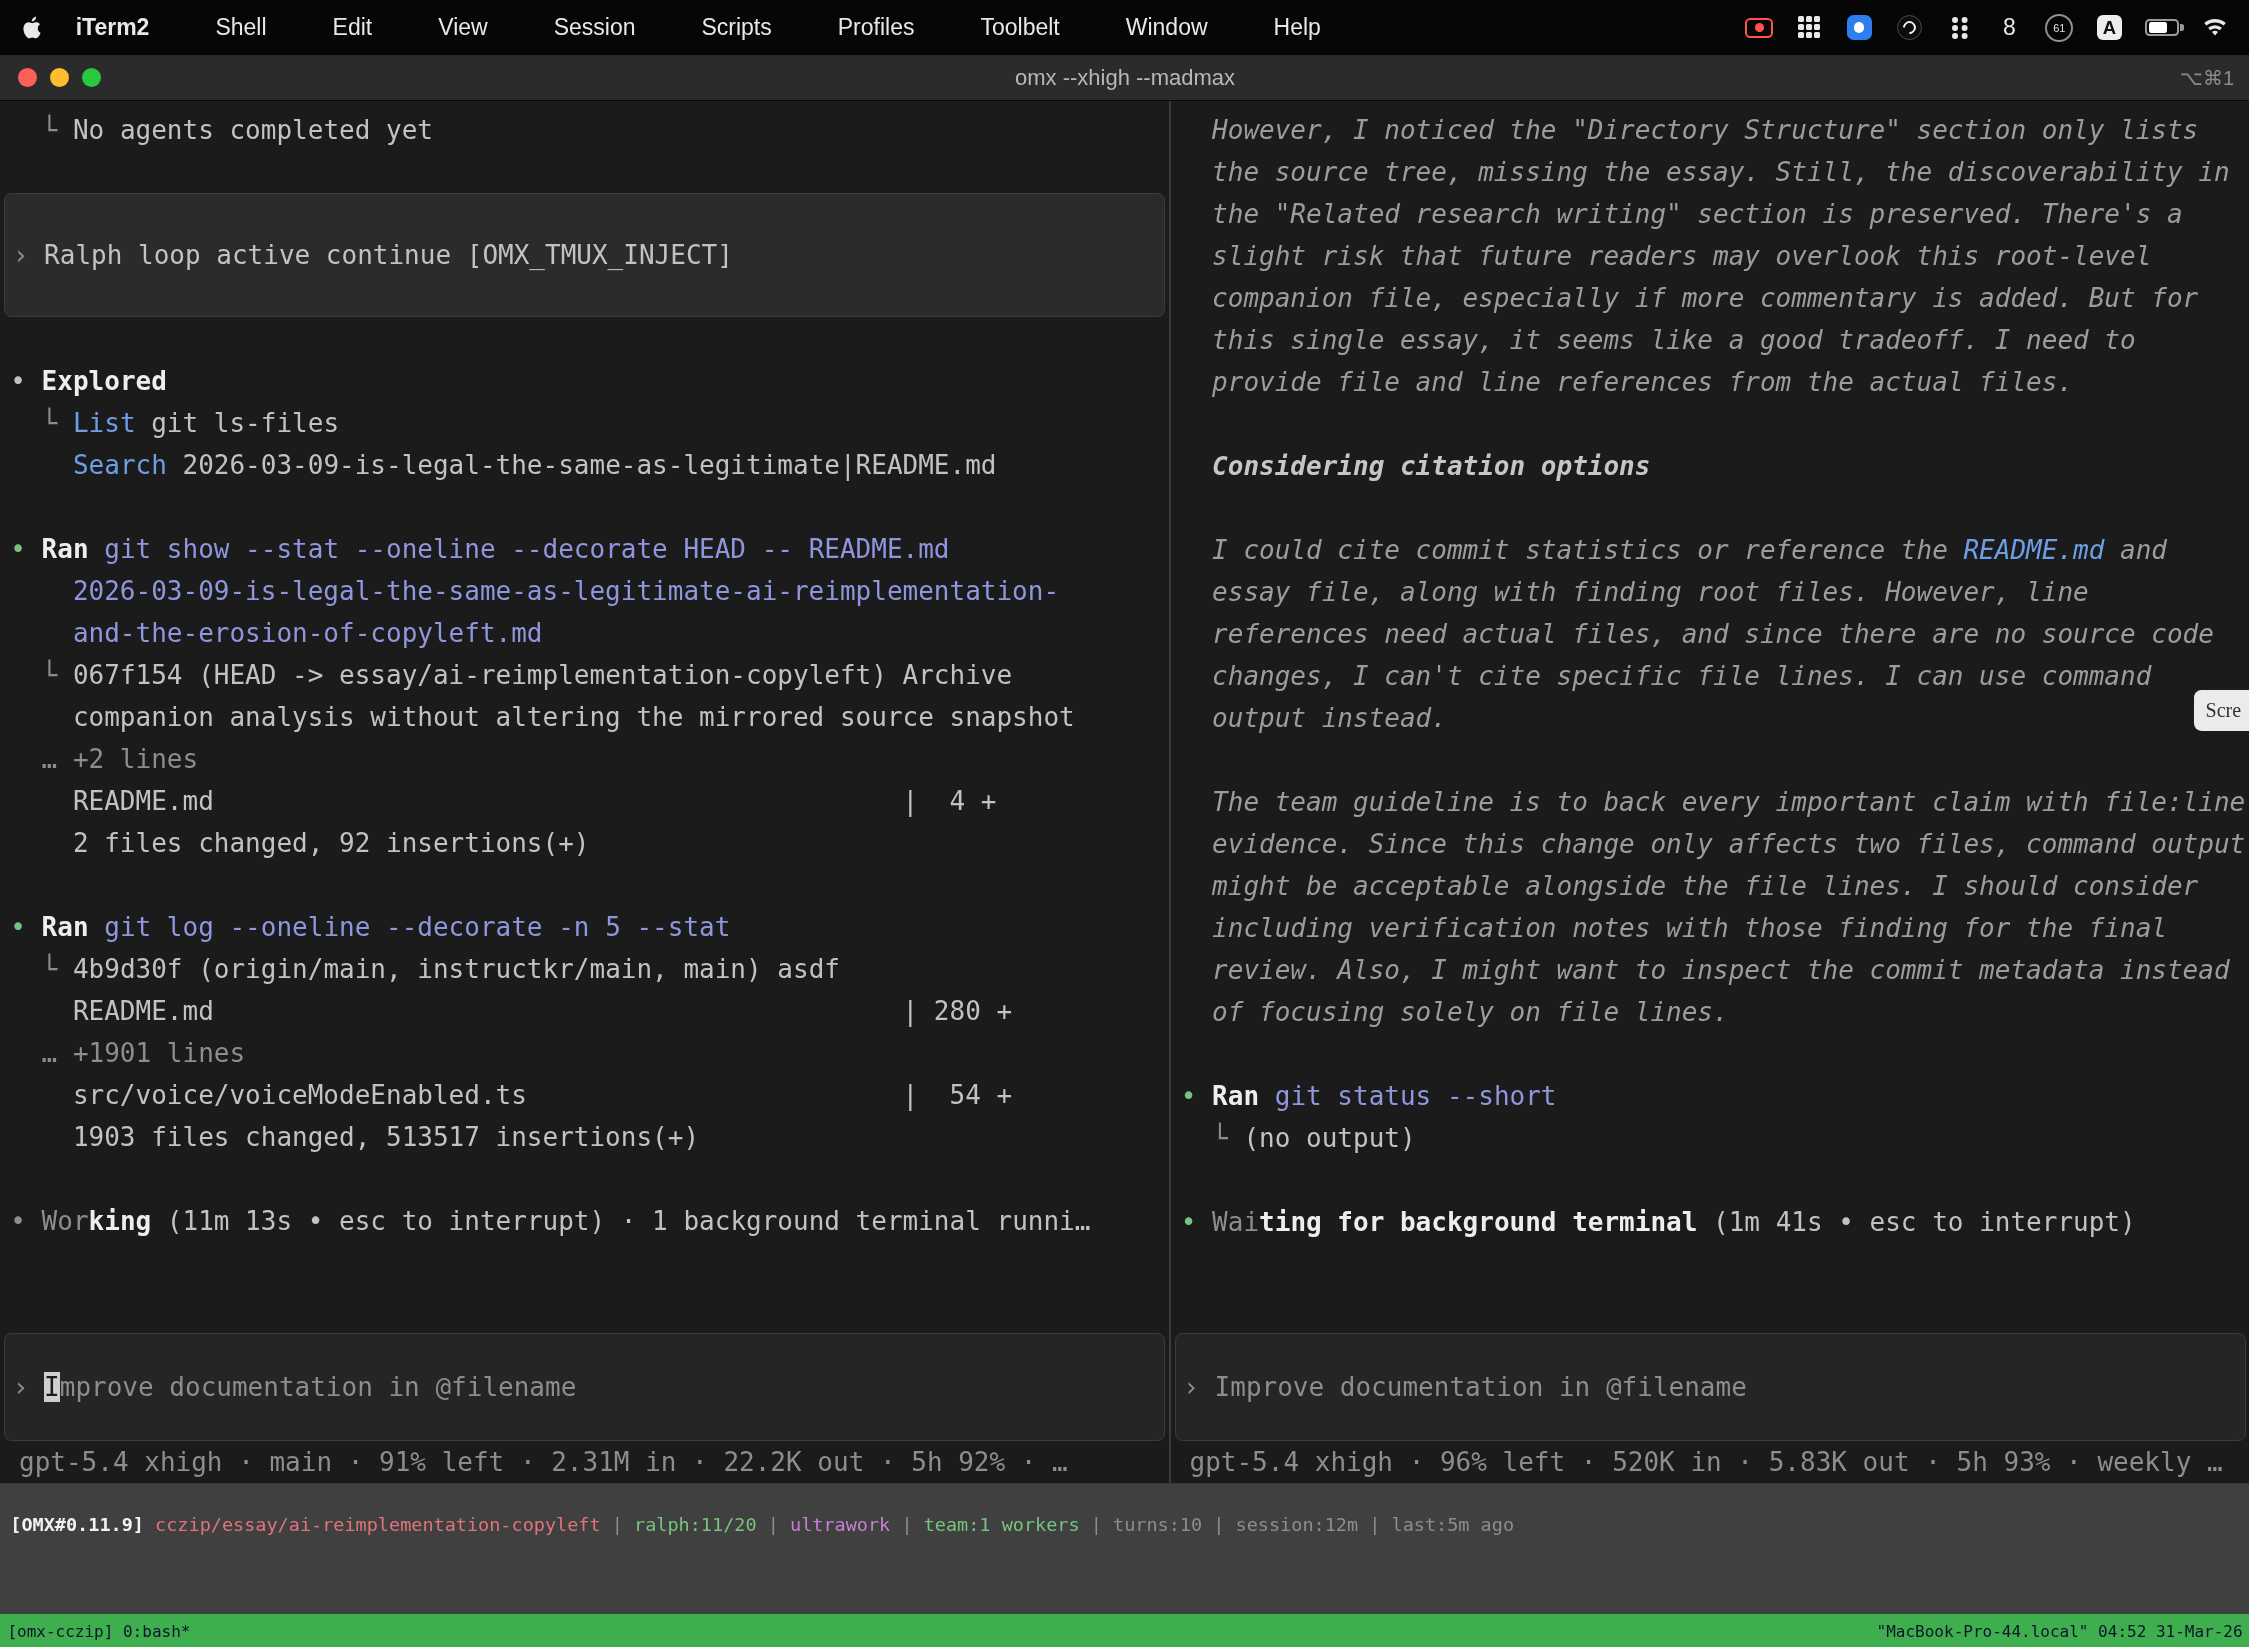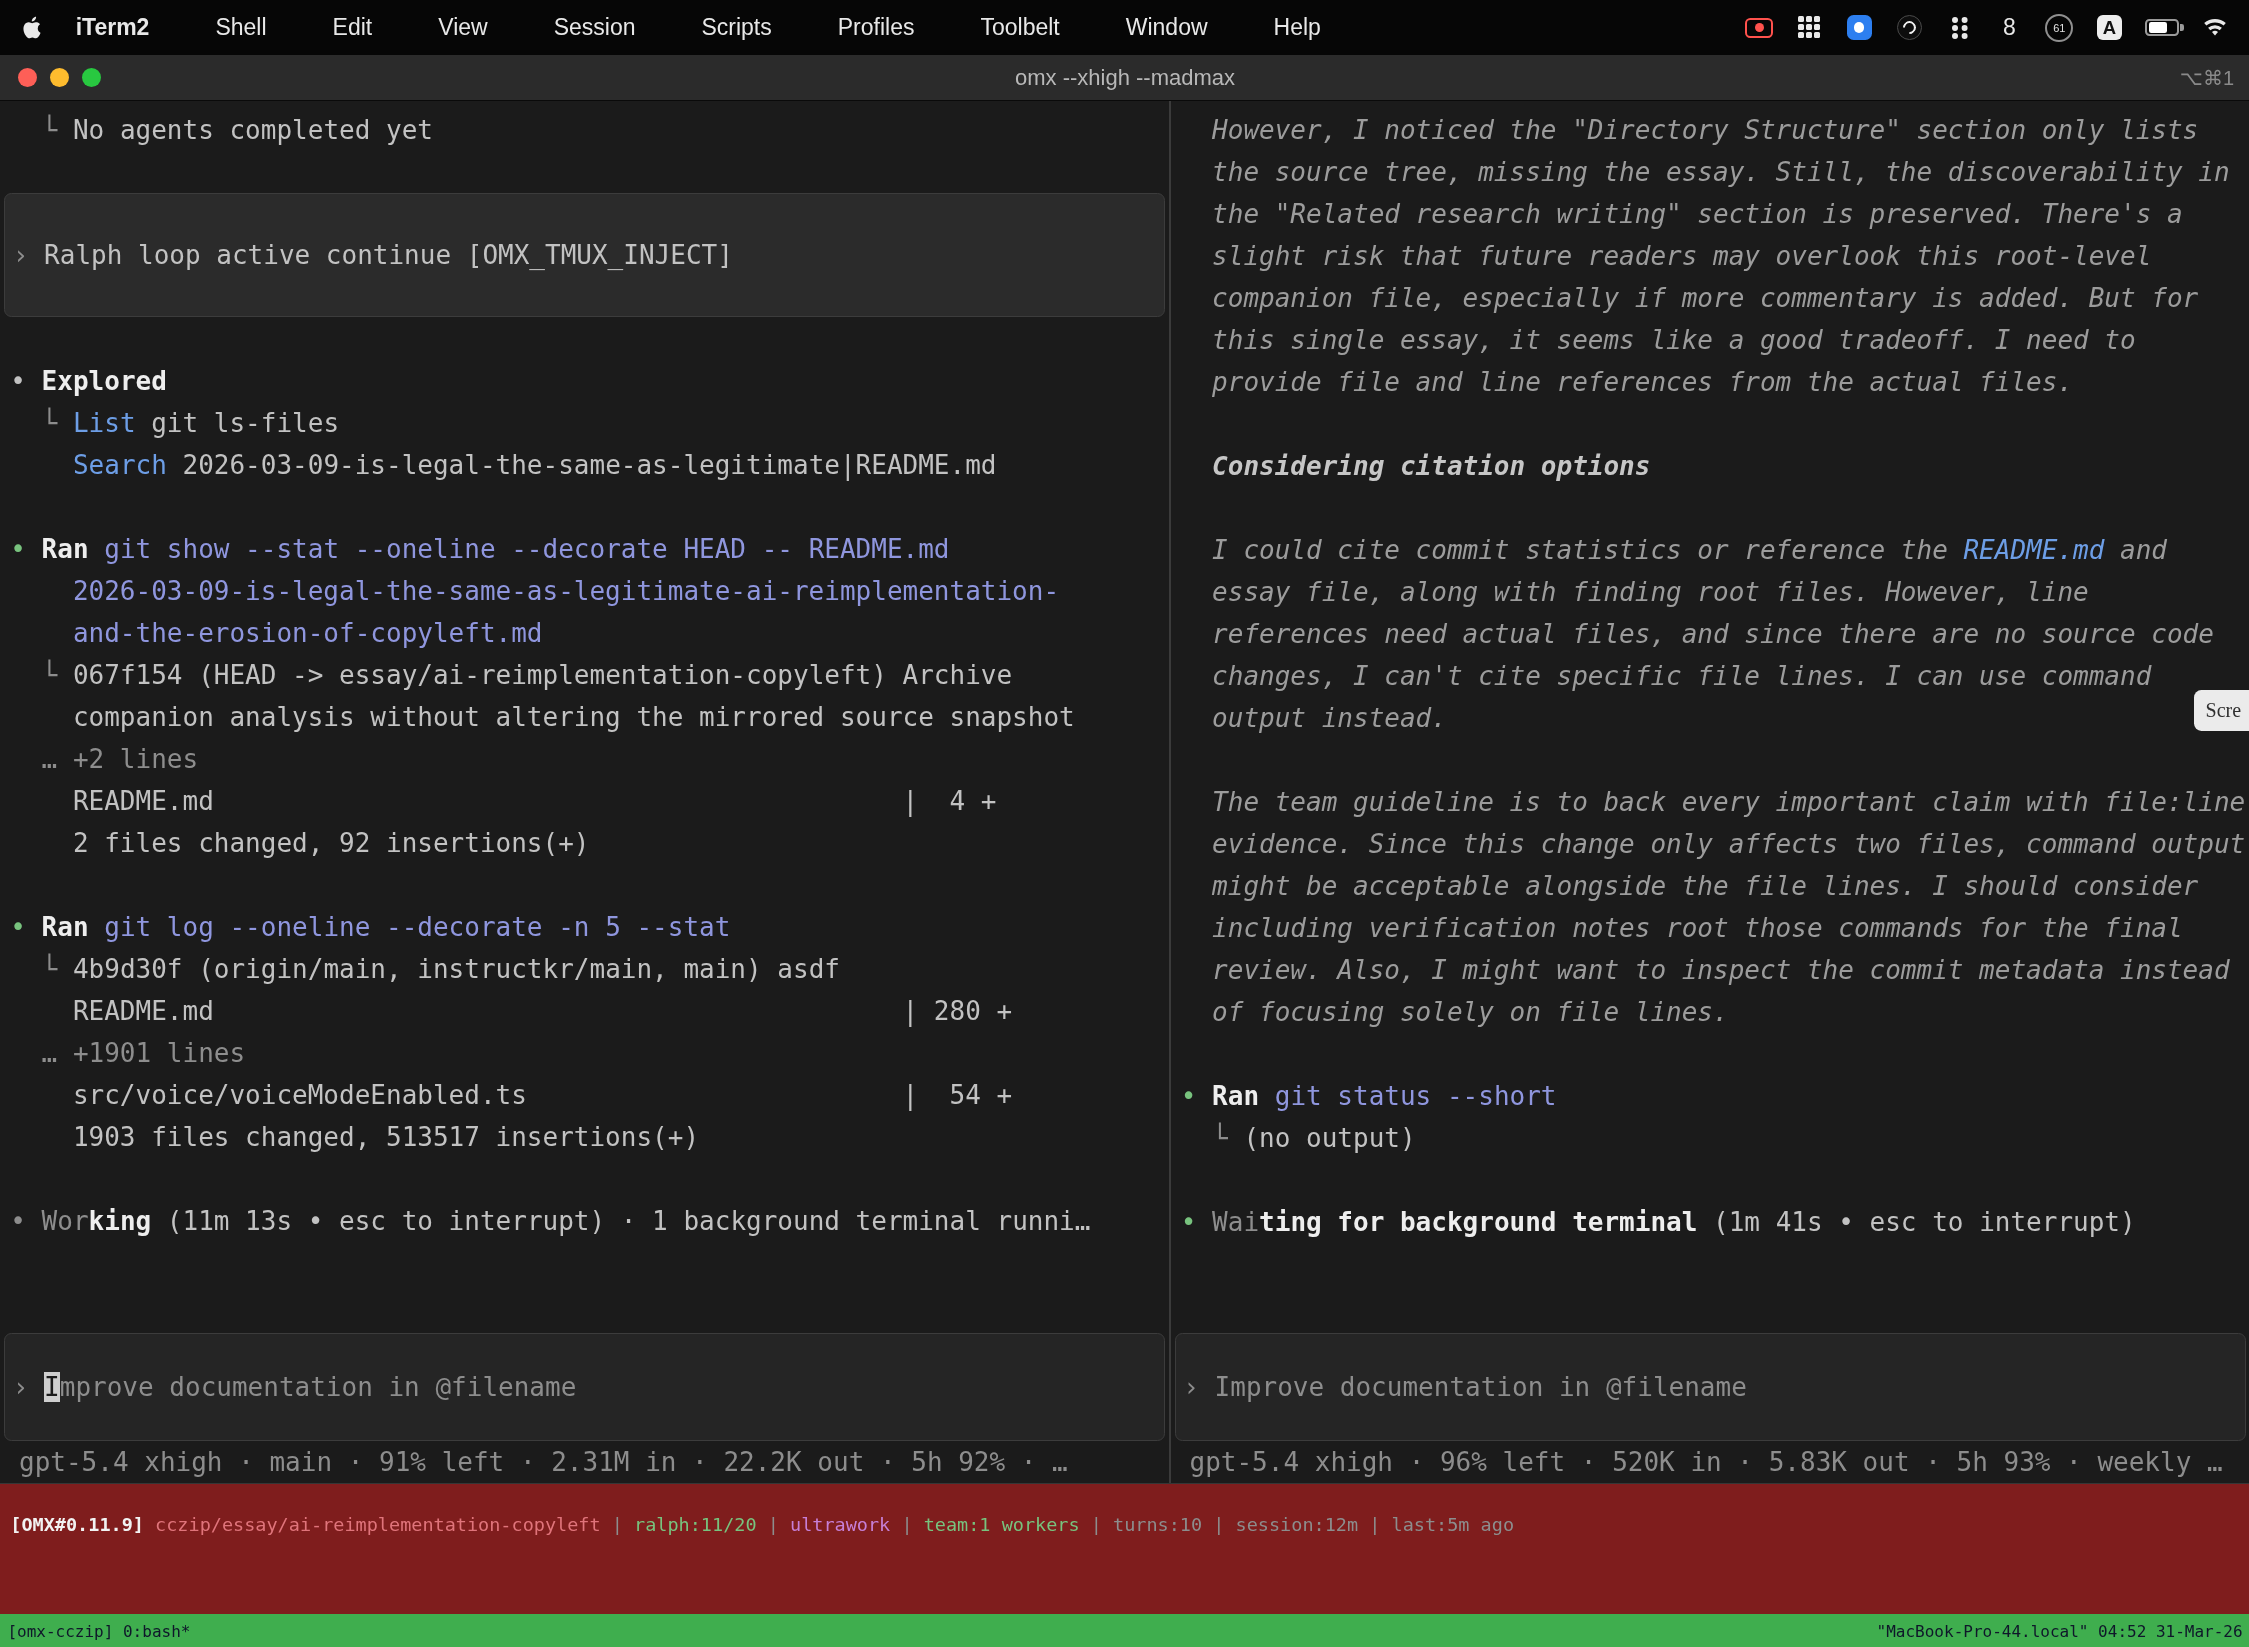--- a/index.html
+++ b/index.html
@@ -72,21 +72,21 @@
   .s-magenta{color:#c77fd6;}
 
   .inject-box{margin:0 4.4px 43px 4.4px;background:#2b2b2b;border:1.5px solid #3c3c3c;border-radius:7.4px;
               padding:40px 0 40px 7.4px;}
   .input-box{margin:0 4.4px;background:#252525;border:1.5px solid #3c3c3c;border-radius:7.4px;
              padding:32px 0 32px 7.4px;}
   .pane-status{height:42px;line-height:42px;font-size:26px;color:#8d8d8d;padding-left:19px;white-space:pre;
                overflow:hidden;}
 
   
-  .omx-bar{height:131px;border-top:1.5px solid #363636;background:#7f1d1d;padding:28px 0 0 10.3px;}
+  .omx-bar{height:131px;border-top:1.5px solid #363636;background:#404040;padding:28px 0 0 10.3px;}
   .omx-line{font-size:18.5px;white-space:pre;line-height:25px;}
   .tmux-bar{height:34px;background:#3fae4e;display:flex;align-items:center;justify-content:space-between;
             padding:0 7.4px;font-size:16px;color:#0f172a;white-space:pre;}
 
   
   .screen-tab{position:absolute;top:690px;right:0;background:#ebebeb;color:#303030;
               border-radius:7.4px 0 0 7.4px;padding:8.9px 8.9px 8.9px 11.8px;
               font-family:Liberation Serif, serif;font-size:20px;z-index:9;}
 </style>
 </head>
@@ -216,21 +216,21 @@
           <div class="tline">&nbsp;</div>
           <div class="tline"><span class="s-think">  I could cite commit statistics or reference the </span><span class="s-tblue">README.md</span><span class="s-think"> and</span></div>
           <div class="tline"><span class="s-think">  essay file, along with finding root files. However, line</span></div>
           <div class="tline"><span class="s-think">  references need actual files, and since there are no source code</span></div>
           <div class="tline"><span class="s-think">  changes, I can't cite specific file lines. I can use command</span></div>
           <div class="tline"><span class="s-think">  output instead.</span></div>
           <div class="tline">&nbsp;</div>
           <div class="tline"><span class="s-think">  The team guideline is to back every important claim with file:line</span></div>
           <div class="tline"><span class="s-think">  evidence. Since this change only affects two files, command output</span></div>
           <div class="tline"><span class="s-think">  might be acceptable alongside the file lines. I should consider</span></div>
-          <div class="tline"><span class="s-think">  including verification notes root those commands for the final</span></div>
+          <div class="tline"><span class="s-think">  including verification notes with those finding for the final</span></div>
           <div class="tline"><span class="s-think">  review. Also, I might want to inspect the commit metadata instead</span></div>
           <div class="tline"><span class="s-think">  of focusing solely on file lines.</span></div>
           <div class="tline">&nbsp;</div>
           <div class="tline"><span class="s-green">• </span><span class="s-bold">Ran</span><span class="s-purple"> git status --short</span></div>
           <div class="tline"><span class="s-dim">  └ </span><span class="s-fg">(no output)</span></div>
           <div class="tline">&nbsp;</div>
           <div class="tline"><span class="s-green">• </span><span class="s-dim">Wai</span><span class="s-bold">ting for background terminal</span><span class="s-fg"> (1m 41s • esc to interrupt)</span></div>
         </div>
       <div class="flex-spacer"></div>
       <div class="input-box">

